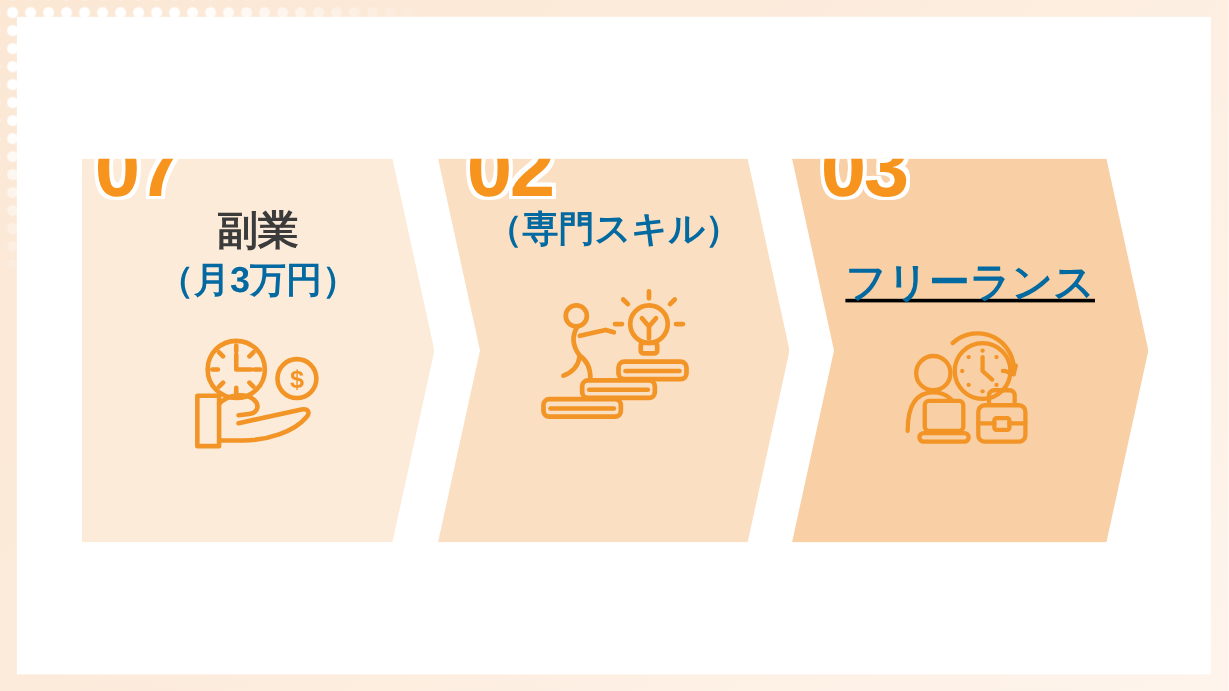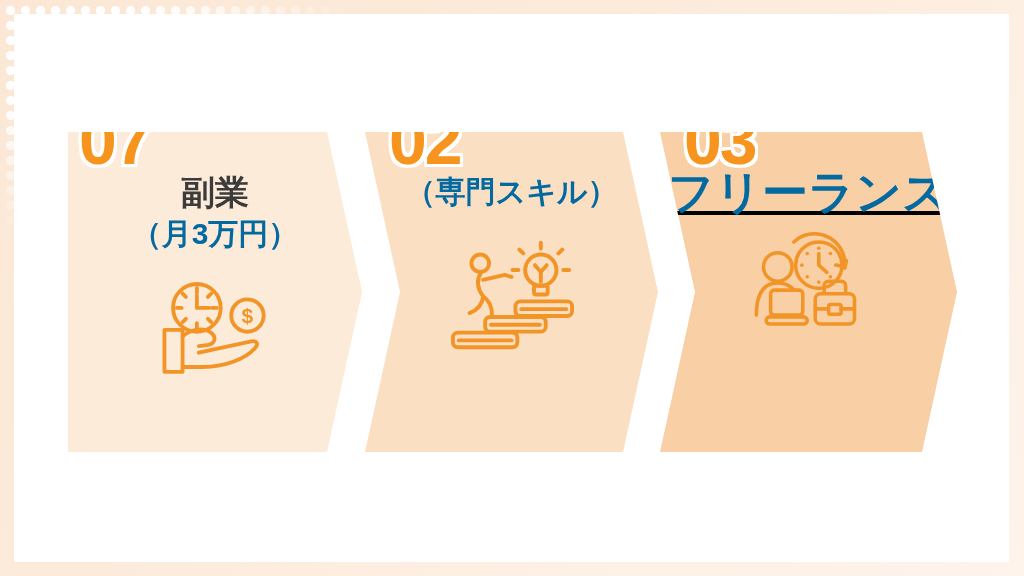--- a/index.html
+++ b/index.html
@@ -44,21 +44,21 @@
       -2px -2px 0 #fff,2px -2px 0 #fff,-2px 2px 0 #fff,2px 2px 0 #fff;
   }
   .p2 .num,.p3 .num{left:24px;}
   .content{padding-top:39px;}
   .title{
     font-size:34px;font-weight:700;color:#3B3B3B;line-height:42px;
   }
   .subtitle{
     font-size:30px;font-weight:700;color:#0369a1;line-height:42px;
   }
-  .p3 .subtitle{font-size:46px;}
+  .p3 .subtitle{font-size:34px;margin-top:44px;}
   .icon-wrap{margin-top:18px;line-height:0;}
   svg{overflow:visible;}
 </style>
 </head>
 <body>
 
 <div class="page">
   <div class="dots"></div>
   <div class="card">
 

